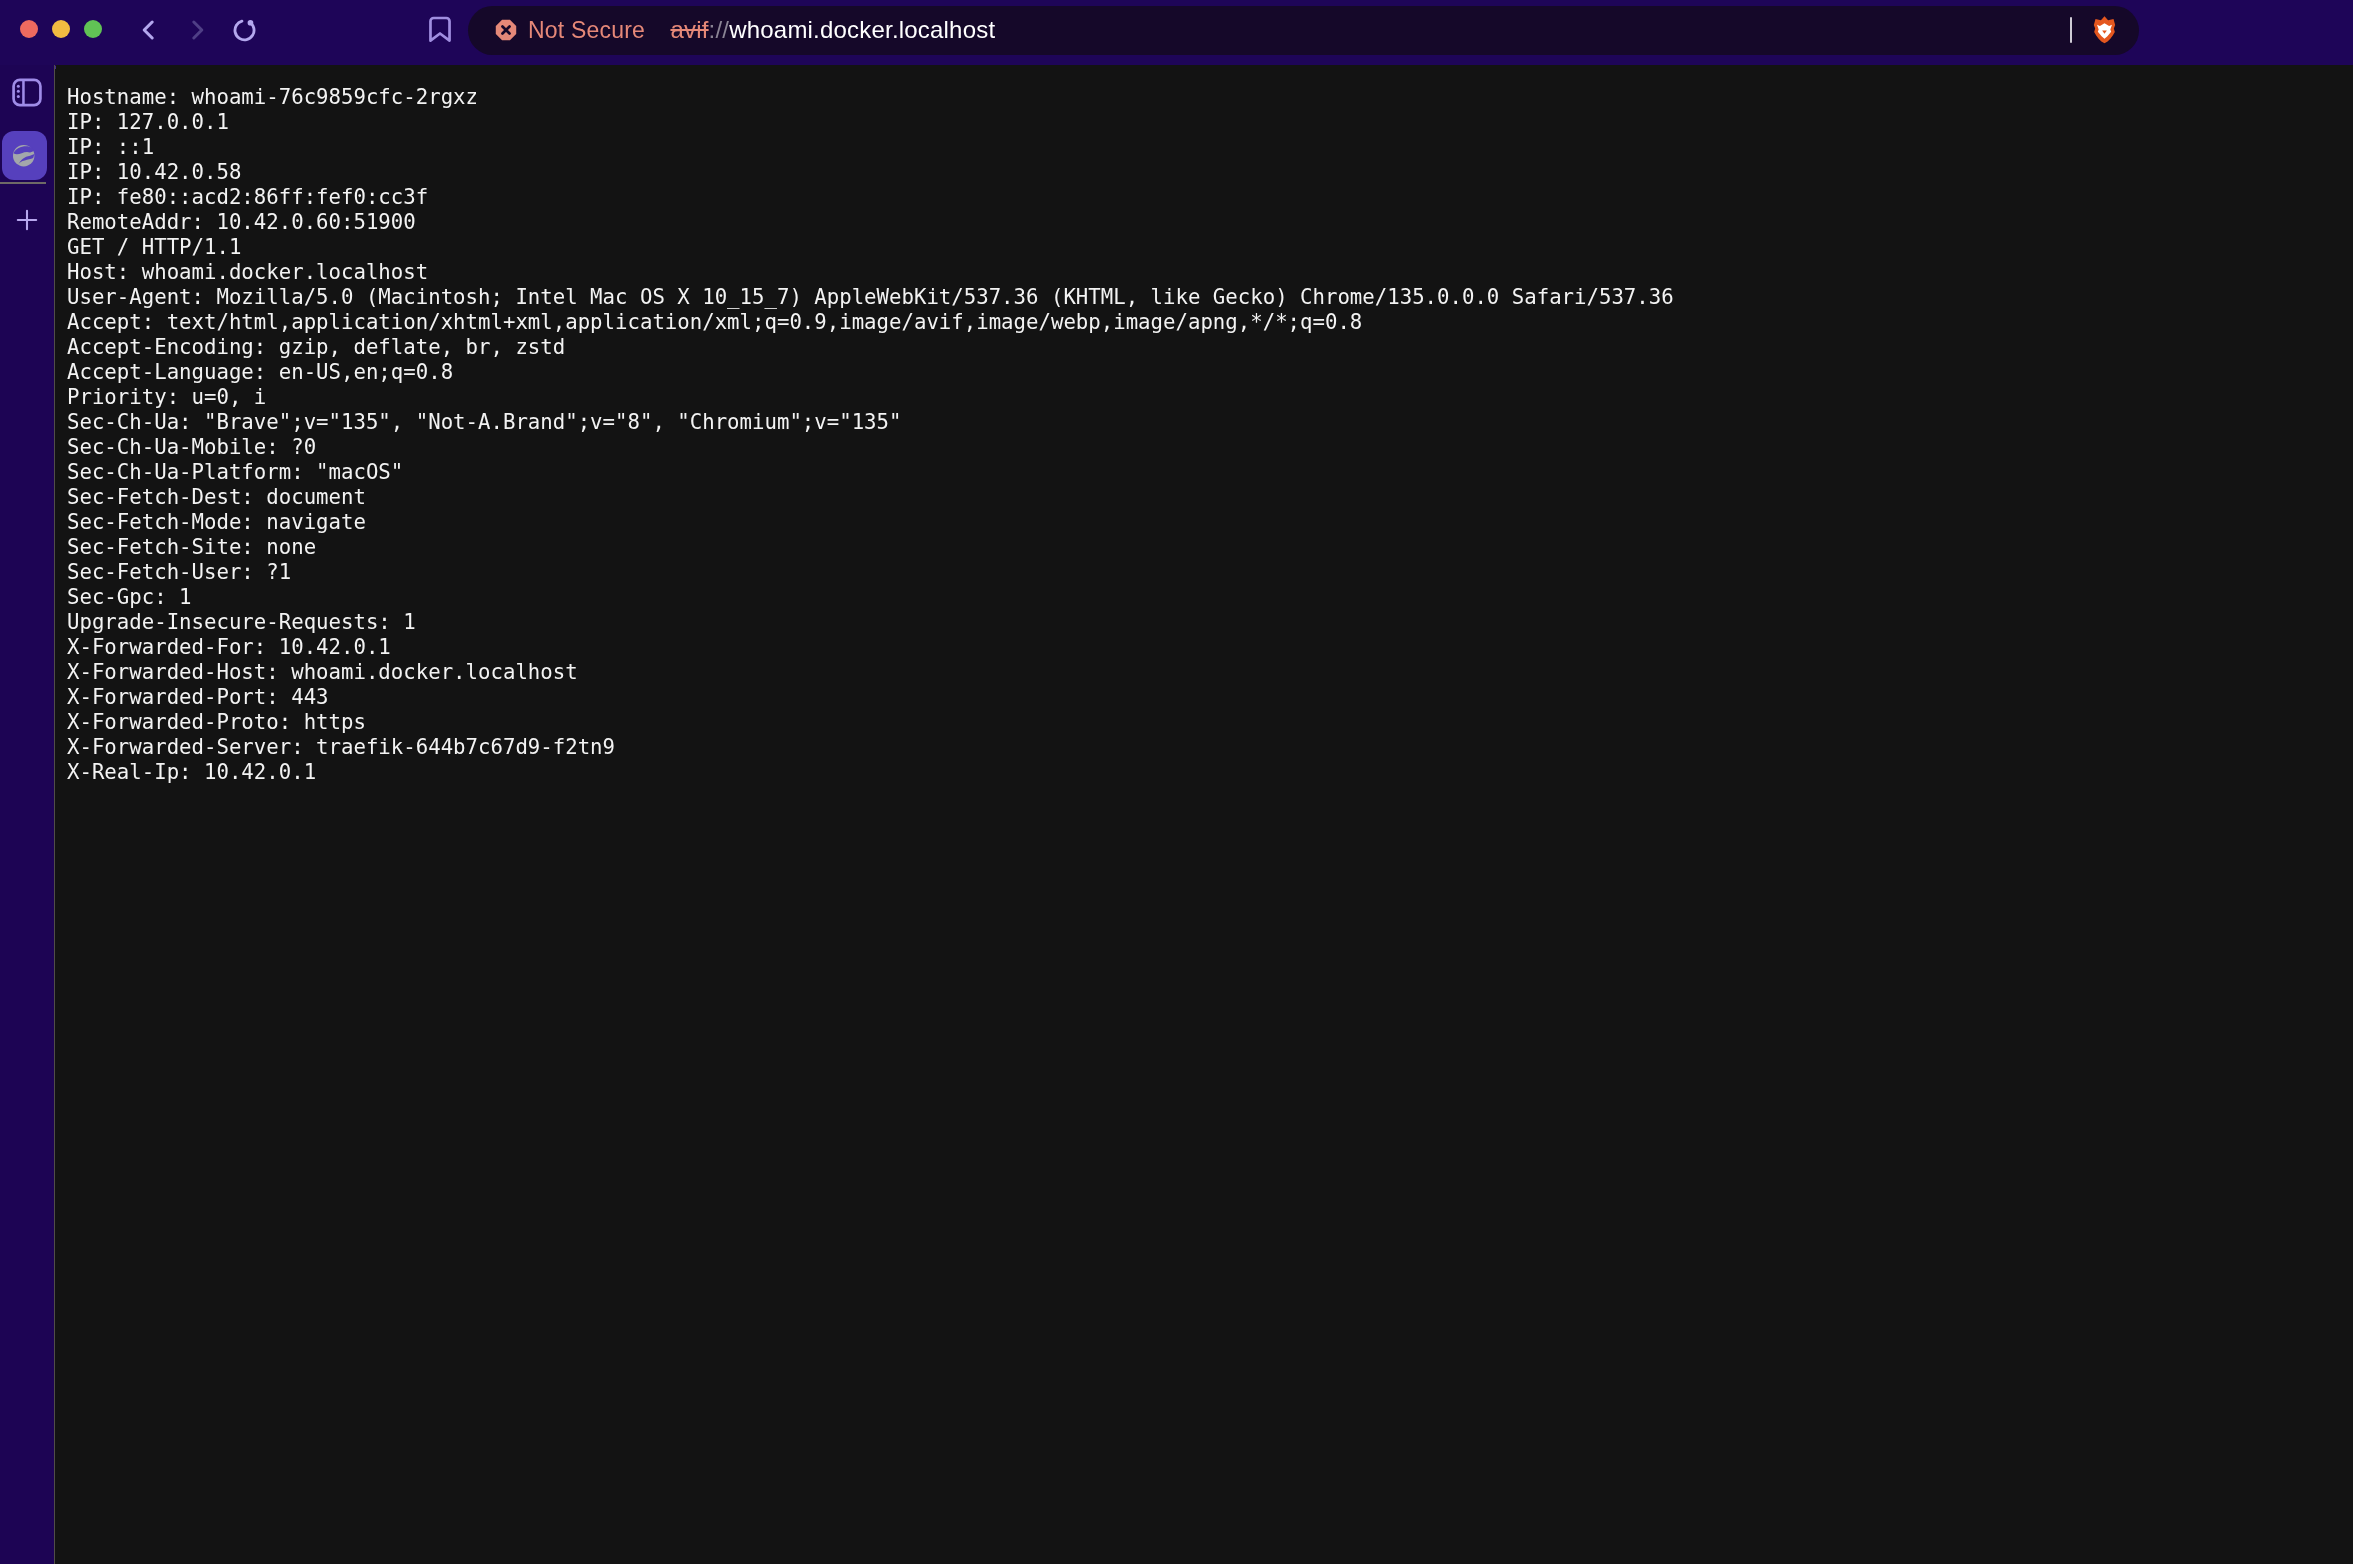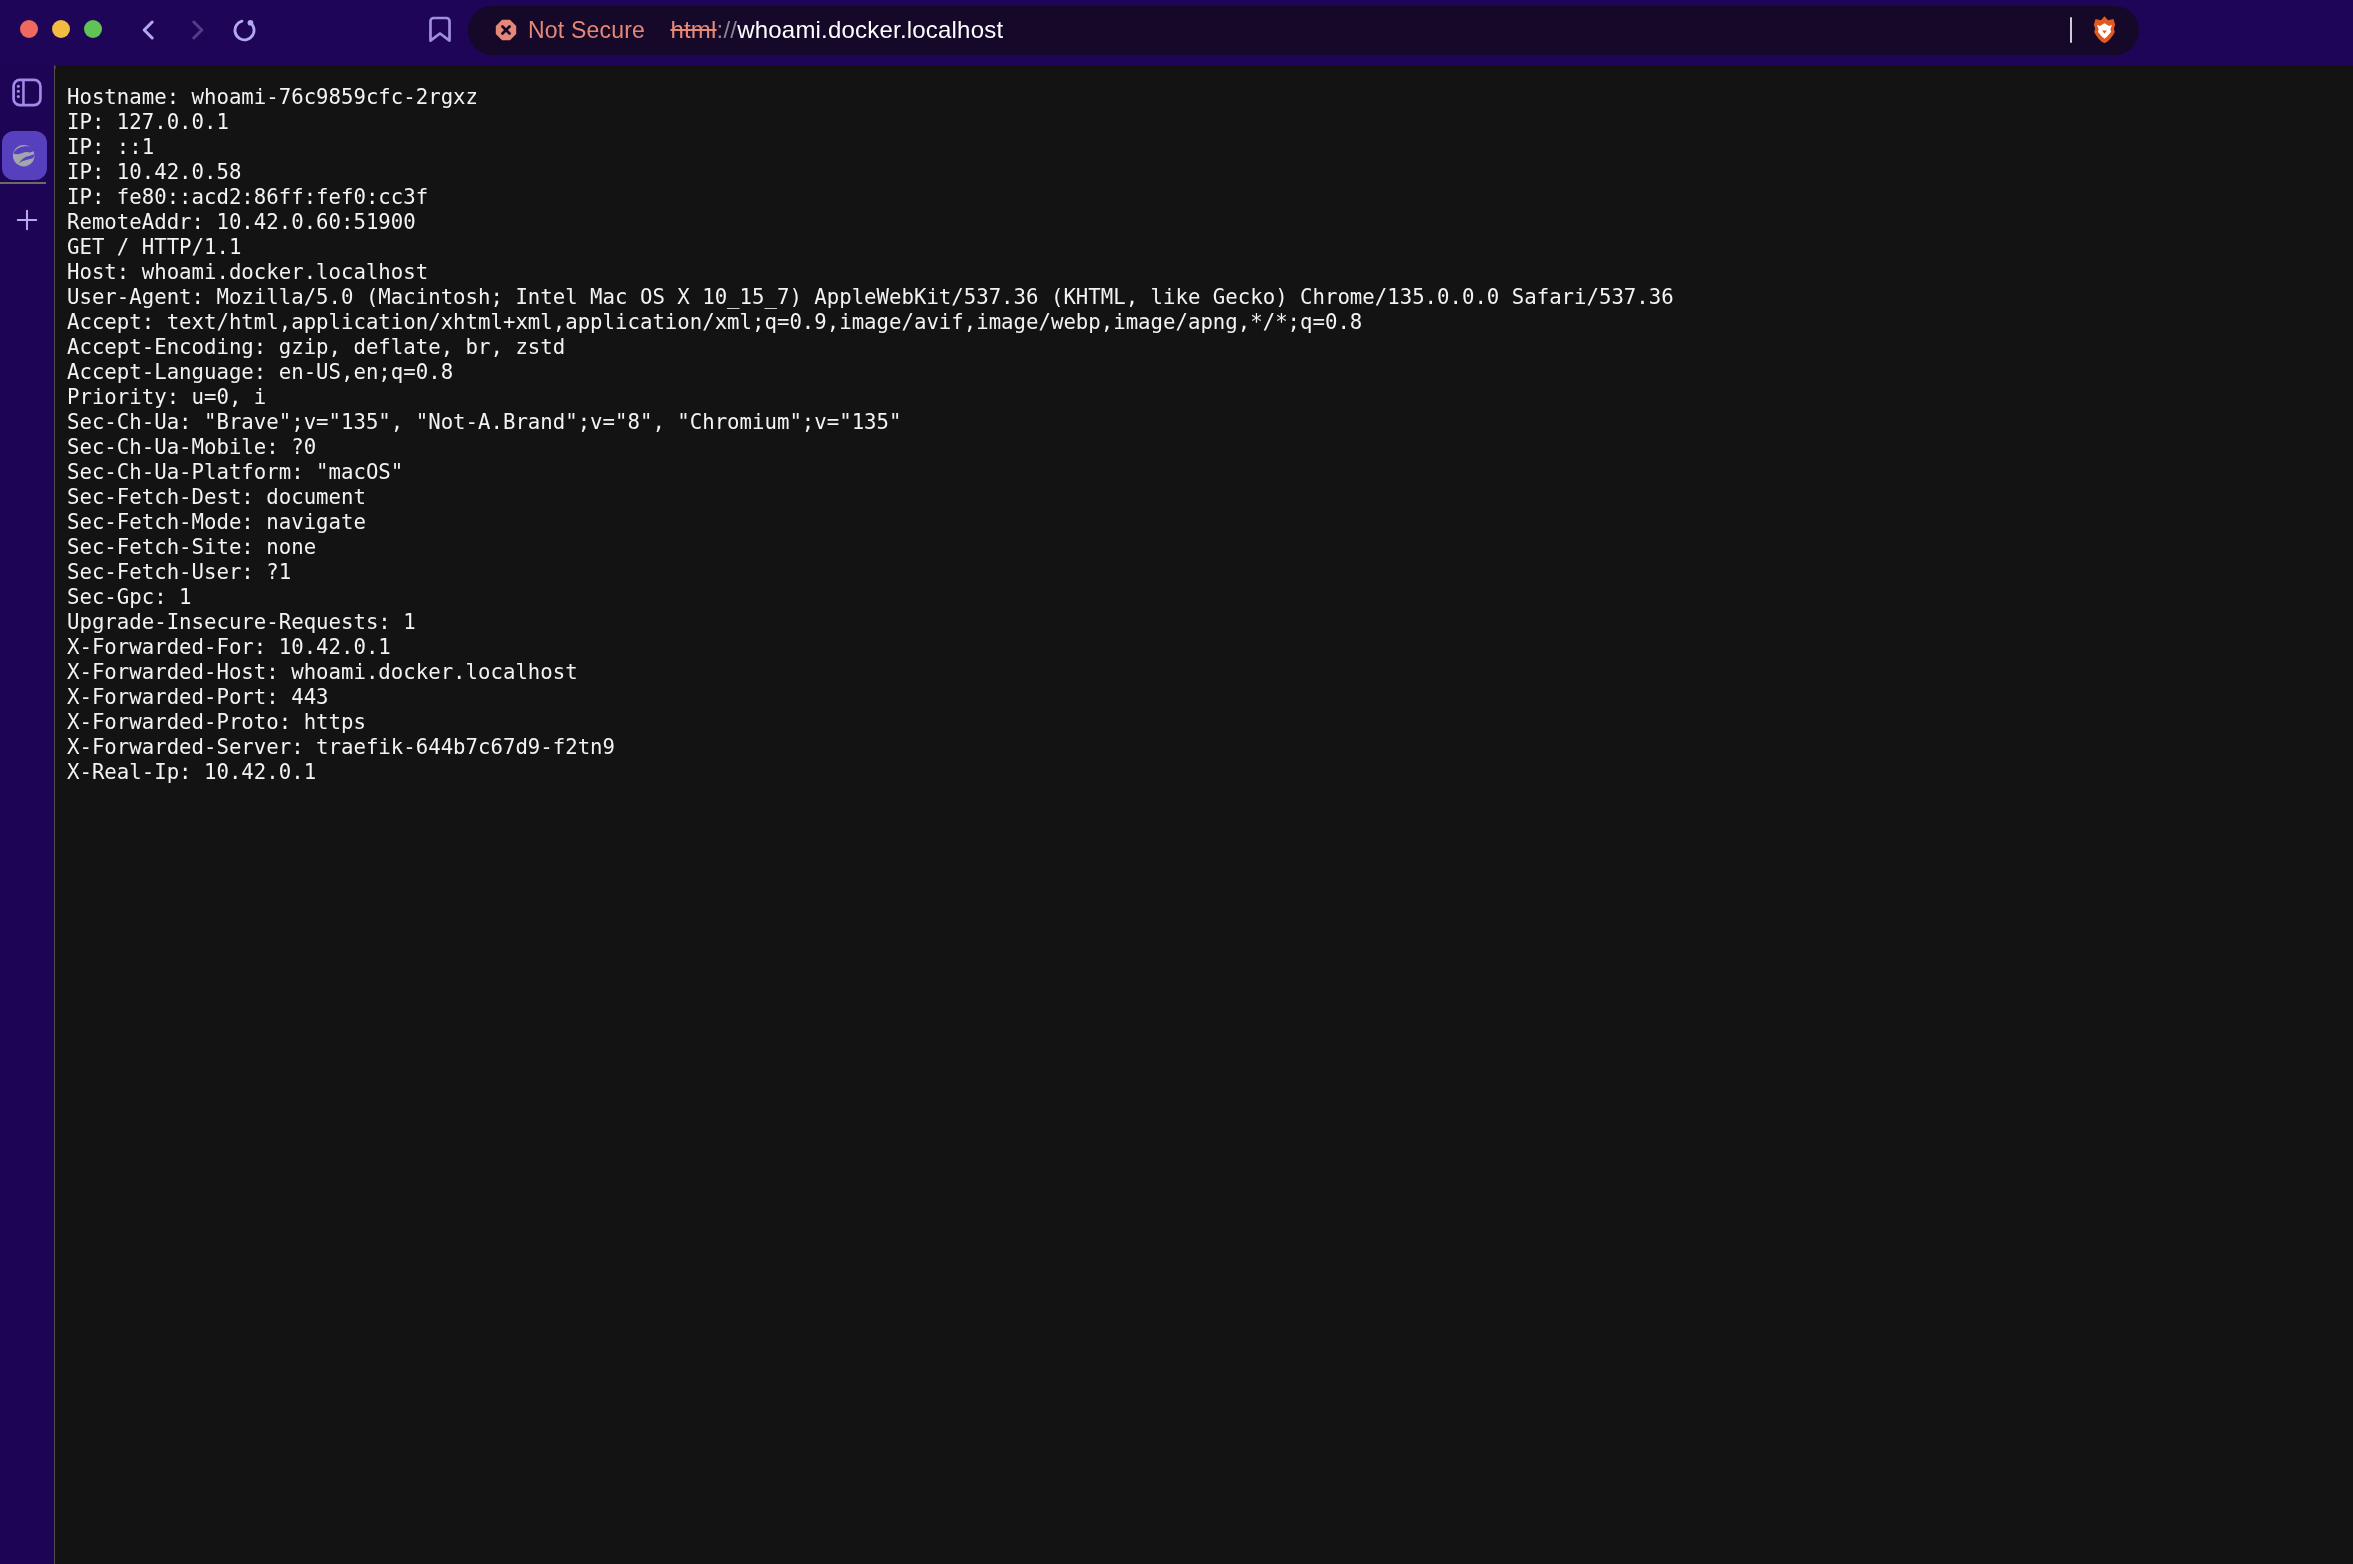--- a/index.html
+++ b/index.html
@@ -143,21 +143,21 @@
     <div class="urlbar">
       <span class="not-secure-wrap">
         <svg width="22" height="22" viewBox="0 0 28 28">
           <polygon points="9,1 19,1 27,9 27,19 19,27 9,27 1,19 1,9" fill="#e58878"></polygon>
           <path d="M9.5 9.5 L18.5 18.5 M18.5 9.5 L9.5 18.5" stroke="#150829" stroke-width="3.4" stroke-linecap="round"></path>
         </svg>
         <span class="not-secure-label">Not Secure</span>
       </span>
 
       <span class="url-text">
-        <span class="url-scheme">html</span><span class="url-sep">://</span><span class="url-host">whoami.docker.localhost</span>
+        <span class="url-scheme">avif</span><span class="url-sep">://</span><span class="url-host">whoami.docker.localhost</span>
       </span>
 
       <span class="urlbar-right">
         <span class="vsep"></span>
         <button class="brave-btn">
           <svg width="27" height="30" viewBox="0 0 32 36">
             <path d="M16 1.5 L20.3 6.2 L26.8 4.8 L28.8 12 L27.2 16.2 L28.4 20.4
                      C25.4 26.4 21.2 31.6 16 34 C10.8 31.6 6.6 26.4 3.6 20.4
                      L4.8 16.2 L3.2 12 L5.2 4.8 L11.7 6.2 Z" fill="#e4571f"></path>
             <path d="M16 10 L21.5 13.2 L25 11.8 L23 17.4 L24 20

